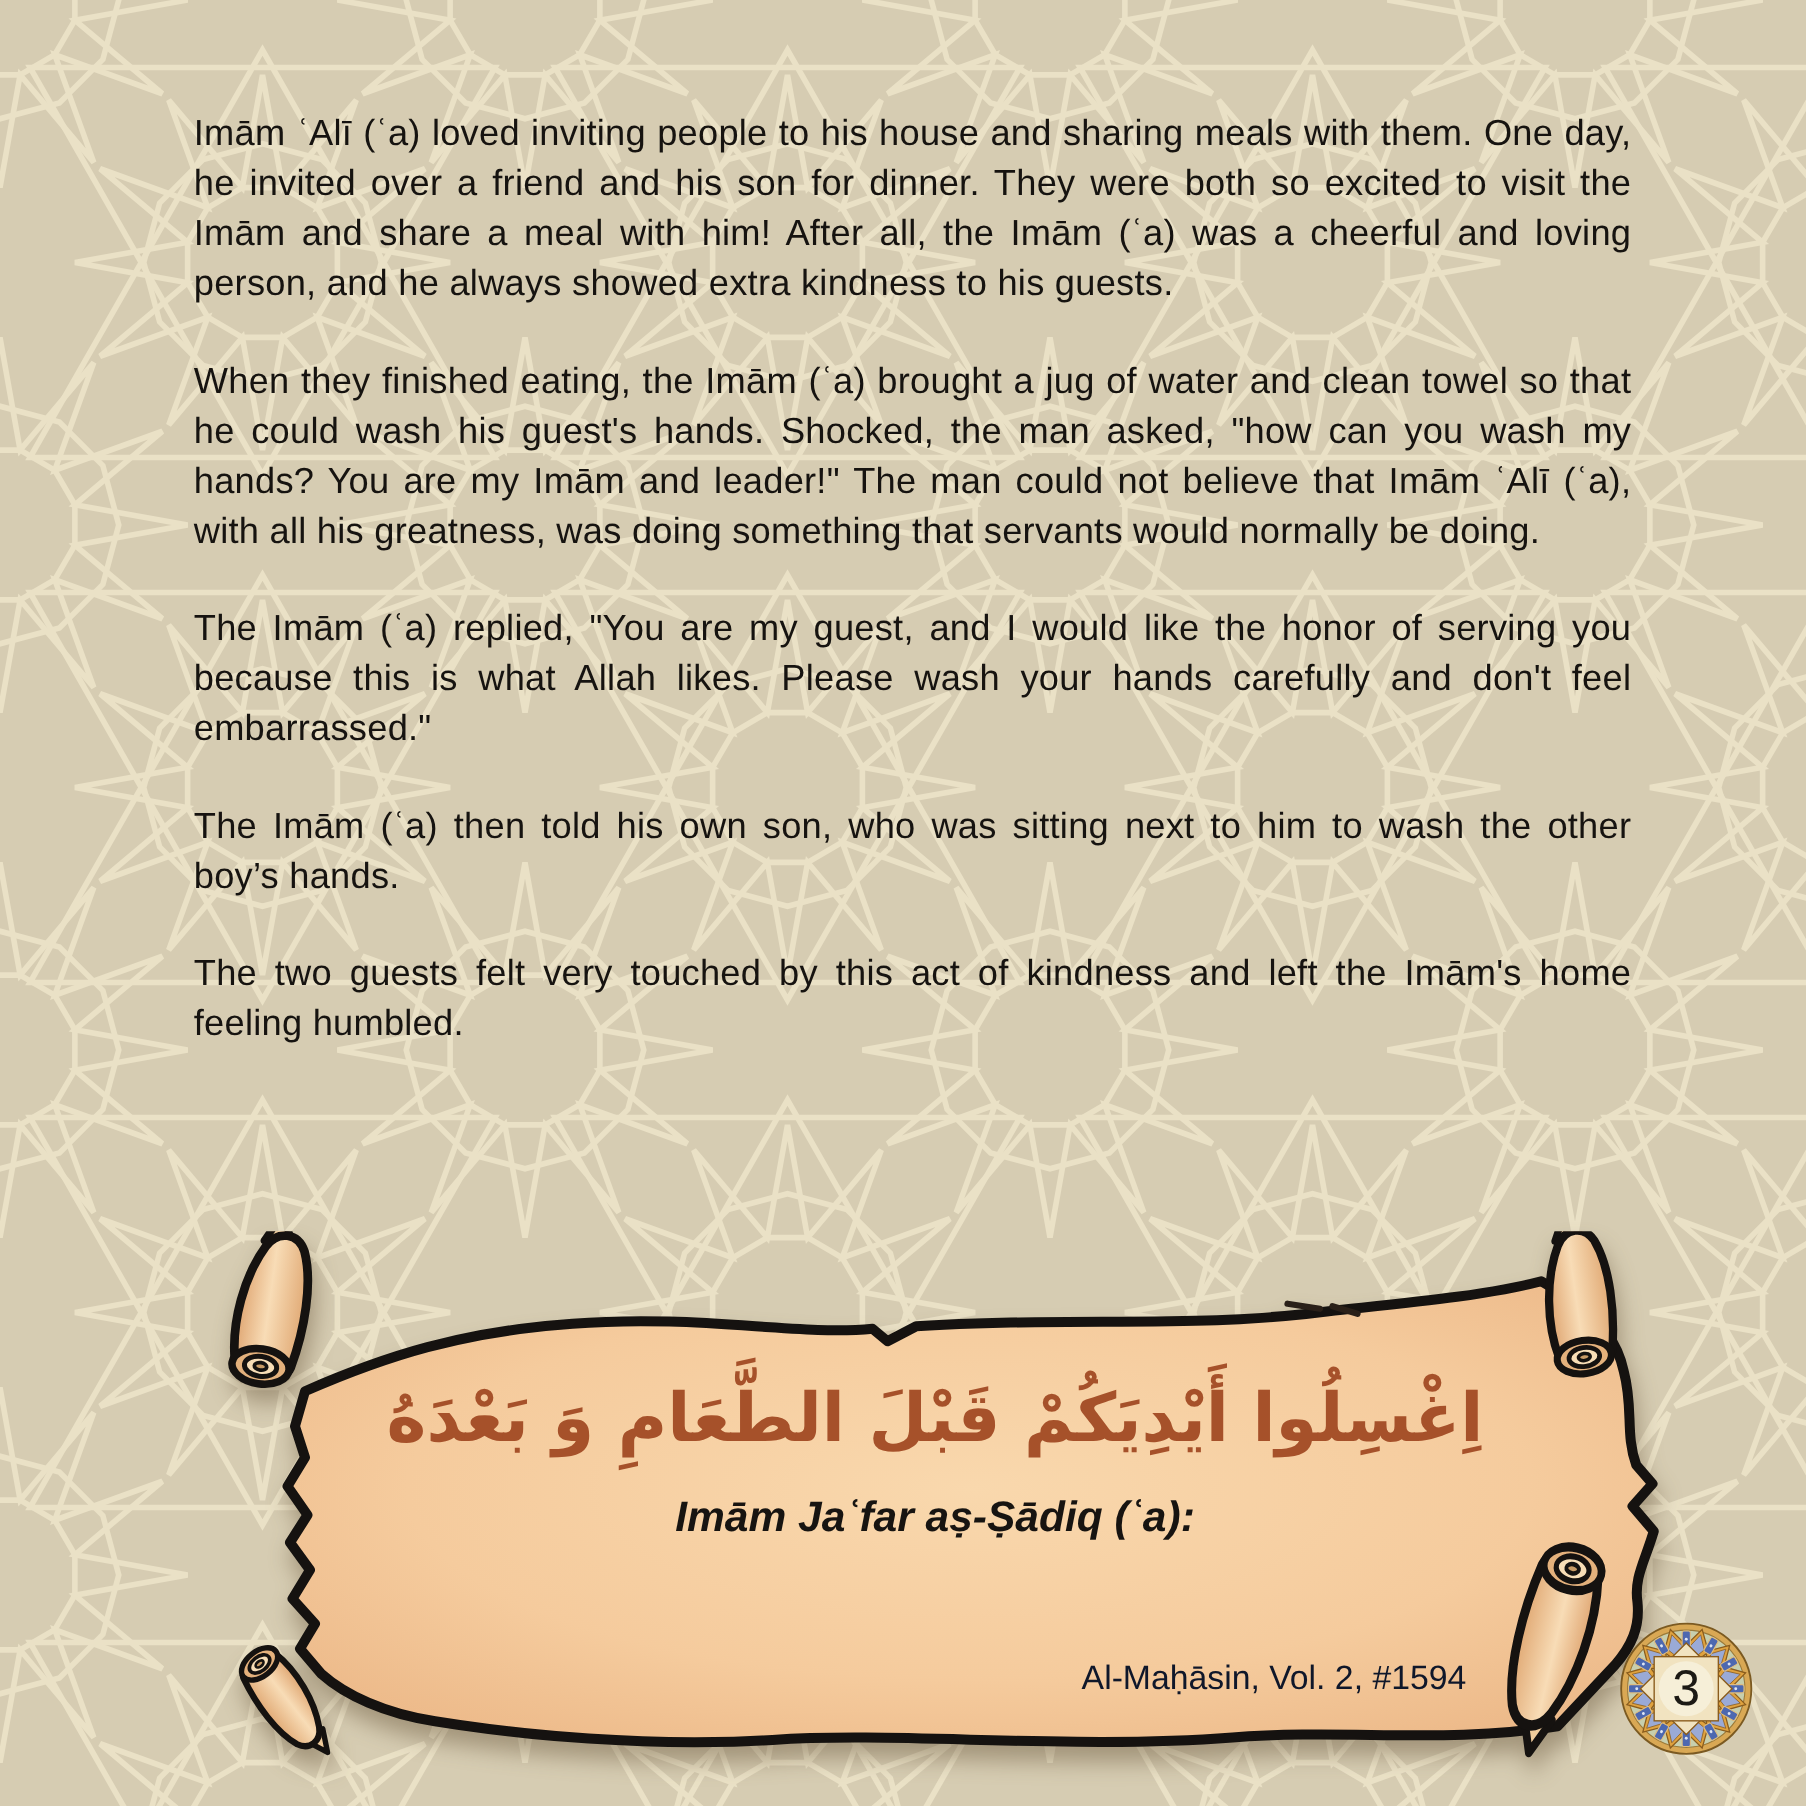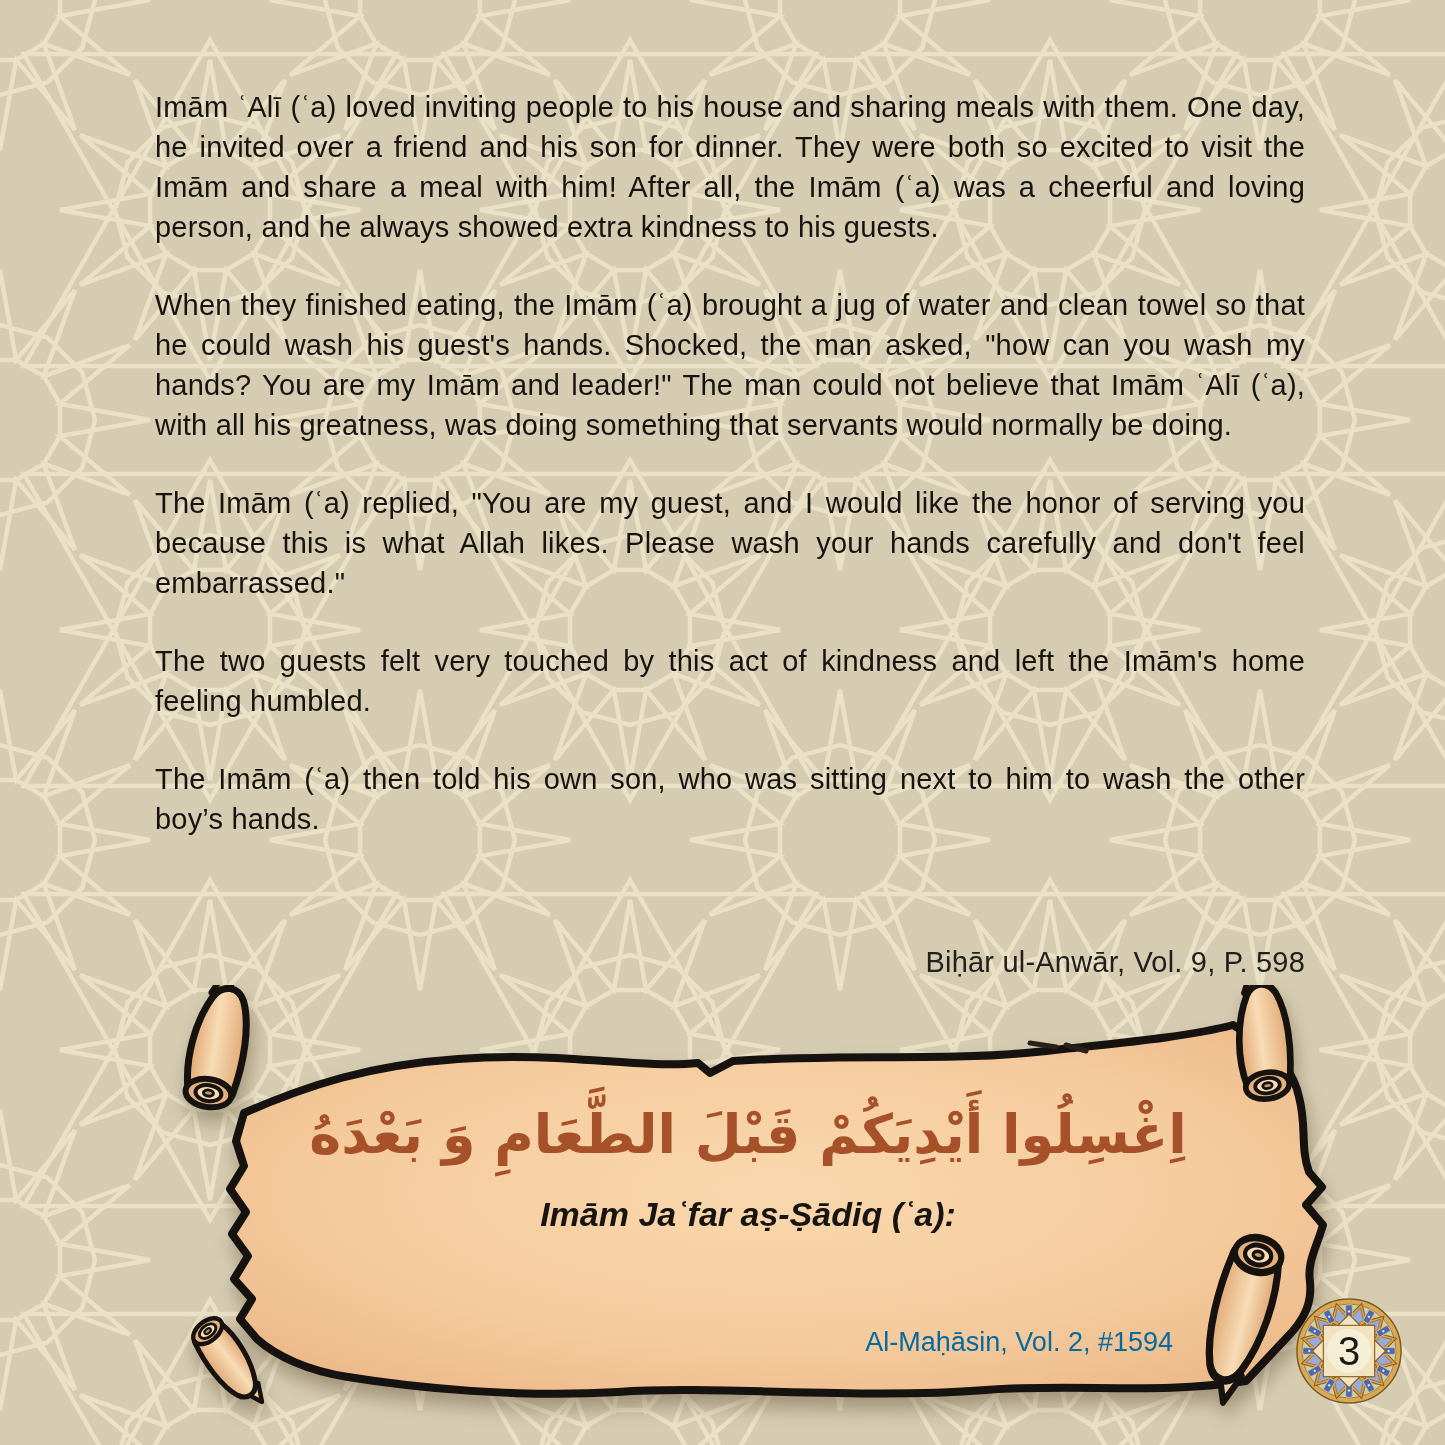--- a/index.html
+++ b/index.html
@@ -21,21 +21,21 @@
            filter:drop-shadow(3px 12px 9px rgba(84,64,38,.40));}
   .scroll-text{position:absolute;left:110px;top:0;width:960px;height:430px;}
   .arabic{position:absolute;left:0;top:104px;width:960px;text-align:center;
            direction:rtl;font-family:"DejaVu Sans", sans-serif;
            font-size:54px;line-height:1.7;color:#a6512a;font-weight:700;}
   .attr{position:absolute;left:0;top:210px;width:960px;text-align:center;
            font-size:34px;font-weight:700;color:#171411;font-style:italic;}
   .trans{position:absolute;left:0;top:253px;width:960px;text-align:center;
            font-size:39px;font-weight:400;color:#2d2a26;letter-spacing:.3px;}
   .scroll-cite{position:absolute;left:0;top:342px;width:905px;text-align:right;
-           font-size:27px;color:#0369a1;}
+           font-size:27px;color:#0f172a;}
 
   
   .medallion{position:absolute;left:1294px;top:1296px;width:110px;height:110px;}
   .medallion svg{position:absolute;left:0;top:0;}
   .pnum{position:absolute;left:0;top:0;width:110px;height:110px;
         display:flex;align-items:center;justify-content:center;
         font-size:40px;color:#1c1a15;}
 </style>
 </head>
 <body>
@@ -62,25 +62,24 @@
         </g>
       </pattern>
     </defs>
     <rect width="1445" height="1445" fill="url(#girih)"></rect>
   </svg>
 
   <main class="story">
     <p>Imām ʿAlī (ʿa) loved inviting people to his house and sharing meals with them. One day, he invited over a friend and his son for dinner. They were both so excited to visit the Imām and share a meal with him! After all, the Imām (ʿa) was a cheerful and loving person, and he always showed extra kindness to his guests.</p>
     <p>When they finished eating, the Imām (ʿa) brought a jug of water and clean towel so that he could wash his guest's hands. Shocked, the man asked, "how can you wash my hands? You are my Imām and leader!" The man could not believe that Imām ʿAlī (ʿa), with all his greatness, was doing something that servants would normally be doing.</p>
     <p>The Imām (ʿa) replied, "You are my guest, and I would like the honor of serving you because this is what Allah likes. Please wash your hands carefully and don't feel embarrassed."</p>
+    <p>The Imām (ʿa) then told his own son, who was sitting next to him to wash the other boy’s hands.</p>
     <p>The two guests felt very touched by this act of kindness and left the Imām's home feeling humbled.</p>
-    <p>The Imām (ʿa) then told his own son, who was sitting next to him to wash the other boy’s hands.</p>
   </main>
 
-  <div class="source-citation">Biḥār ul-Anwār, Vol. 9, P. 598</div>
 
   <div class="scroll">
     <svg class="scroll-art" width="1250" height="430" viewBox="0 0 1250 430" xmlns="http://www.w3.org/2000/svg" xmlns:xlink="http://www.w3.org/1999/xlink">
       <defs>
         <radialGradient id="gParch" cx="50%" cy="45%" r="75%">
           <stop offset="0%" stop-color="#f9d8ad"></stop>
           <stop offset="55%" stop-color="#f5cb9d"></stop>
           <stop offset="100%" stop-color="#e9b281"></stop>
         </radialGradient>
         <linearGradient id="gTube" x1="0" y1="0" x2="1" y2="0">

